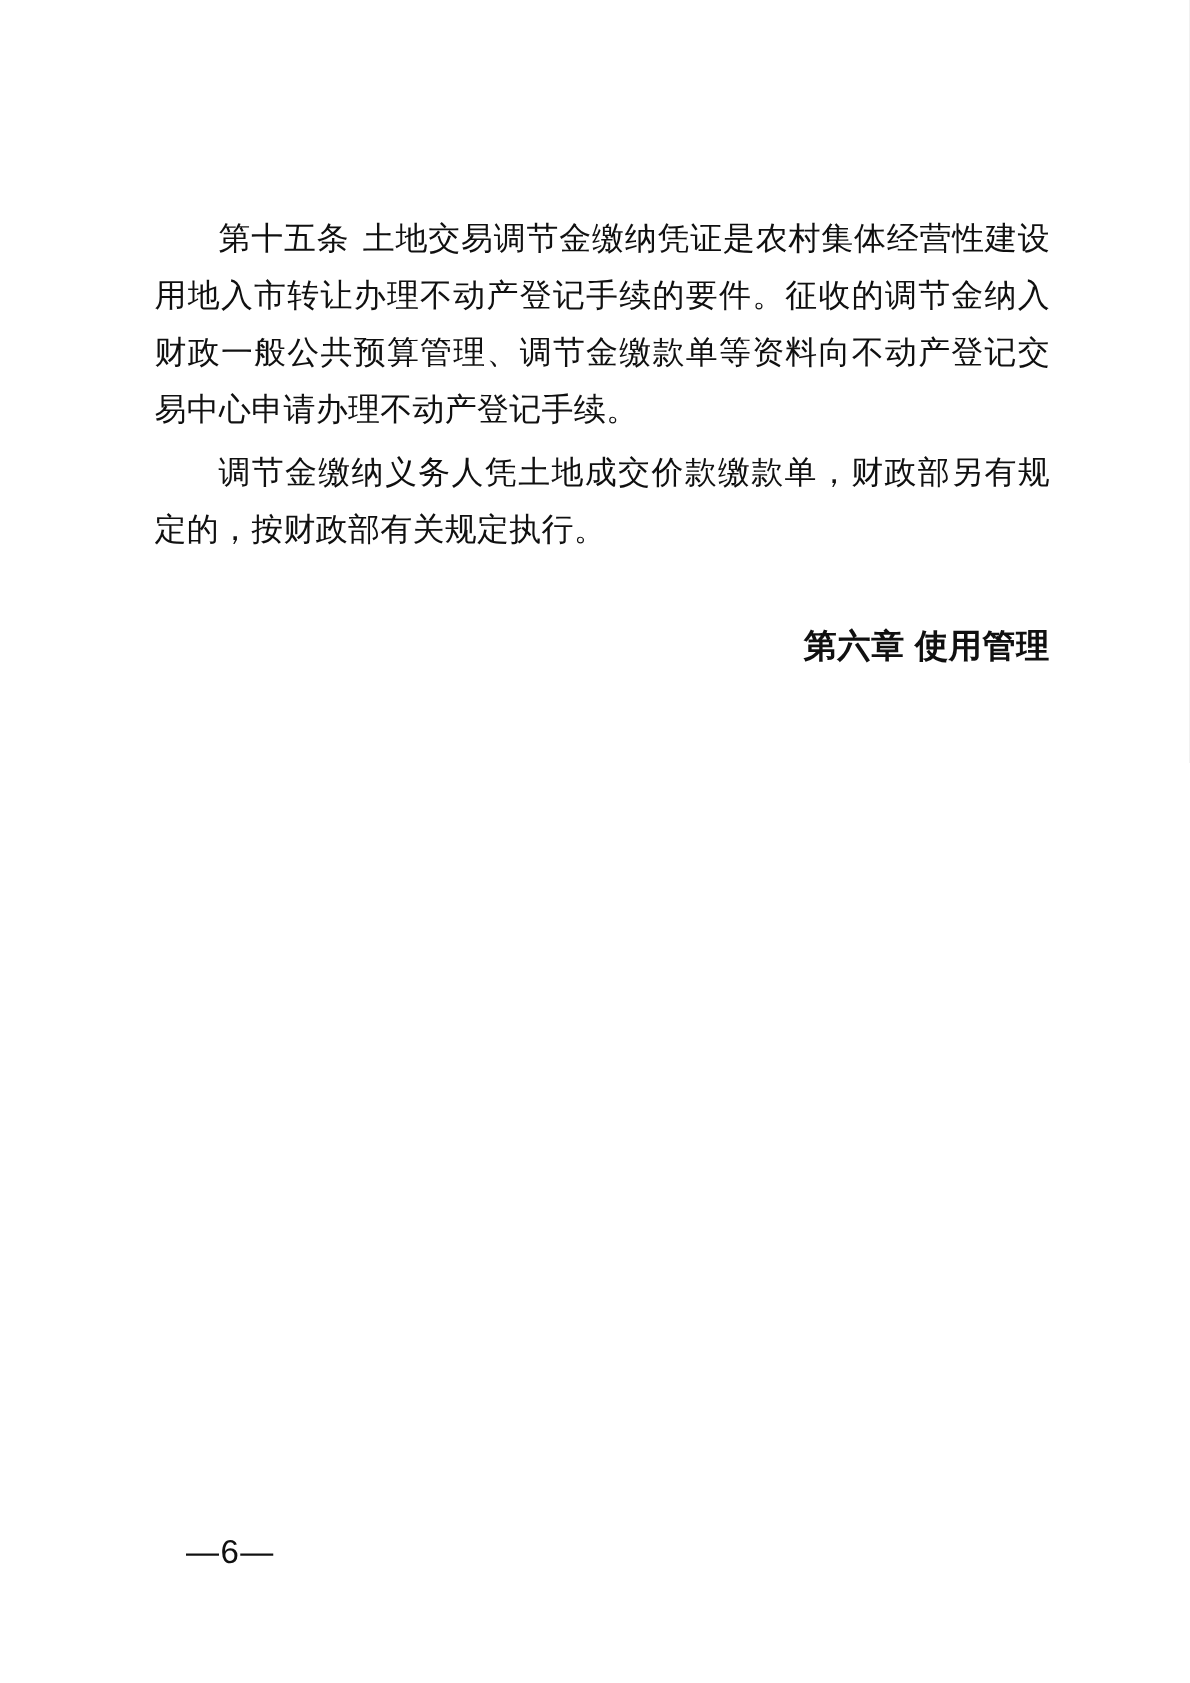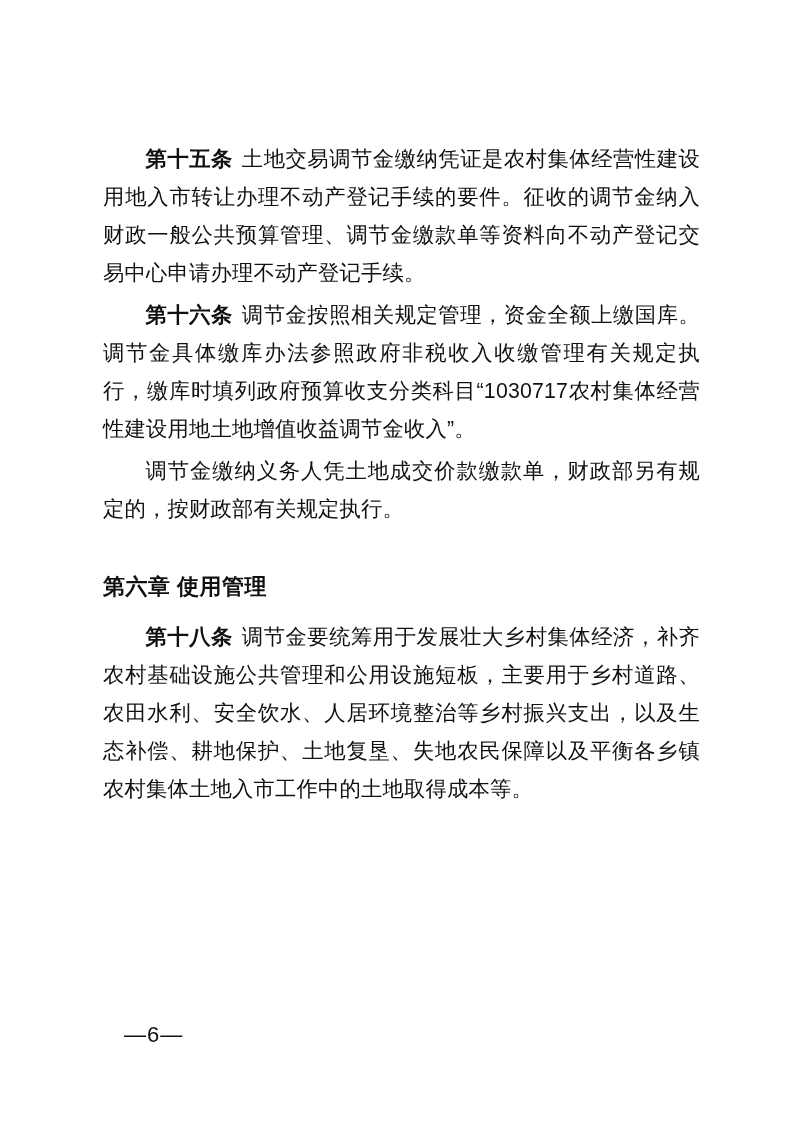--- a/index.html
+++ b/index.html
@@ -25,27 +25,27 @@
   }
   .para {
     font-size: 21.3px;
     line-height: 38px;
     text-align: justify;
     text-indent: 2em;
     margin: 0 0 4px 0;
     letter-spacing: 0.2px;
   }
   .article-num {
-    font-weight: bold;
+    font-weight: normal;
     margin-right: 0.42em;
   }
   .chapter-heading {
     font-size: 22px;
     font-weight: bold;
-    text-align: left;
+    text-align: right;
     margin: 40px 0 12px 0;
     line-height: 38px;
     letter-spacing: 0.5px;
   }
   .page-number {
     position: absolute;
     left: 124px;
     top: 1022px;
     font-size: 22px;
     line-height: 26px;
@@ -55,26 +55,24 @@
 </style>
 </head>
 <body>
 
 <div class="page">
 
   <div class="text-block">
 
     <p class="para"><span class="article-num">第十五条</span><span>土地交易调节金缴纳凭证是农村集体经营性建设用地入市转让办理不动产登记手续的要件。征收的调节金纳入财政一般公共预算管理、调节金缴款单等资料向不动产登记交易中心申请办理不动产登记手续。</span></p>
 
-    <p class="para"><span class="article-num">第十六条</span><span>调节金按照相关规定管理，资金全额上缴国库。调节金具体缴库办法参照政府非税收入收缴管理有关规定执行，缴库时填列政府预算收支分类科目“1030717农村集体经营性建设用地土地增值收益调节金收入”。</span></p>
 
     <p class="para"><span>调节金缴纳义务人凭土地成交价款缴款单，财政部另有规定的，按财政部有关规定执行。</span></p>
 
     <h2 class="chapter-heading">第六章 使用管理</h2>
 
 
-    <p class="para"><span class="article-num">第十八条</span><span>调节金要统筹用于发展壮大乡村集体经济，补齐农村基础设施公共管理和公用设施短板，主要用于乡村道路、农田水利、安全饮水、人居环境整治等乡村振兴支出，以及生态补偿、耕地保护、土地复垦、失地农民保障以及平衡各乡镇农村集体土地入市工作中的土地取得成本等。</span></p>
 
   </div>
 
   <div class="page-number">—6—</div>
 
 </div>
 
 </body></html>

